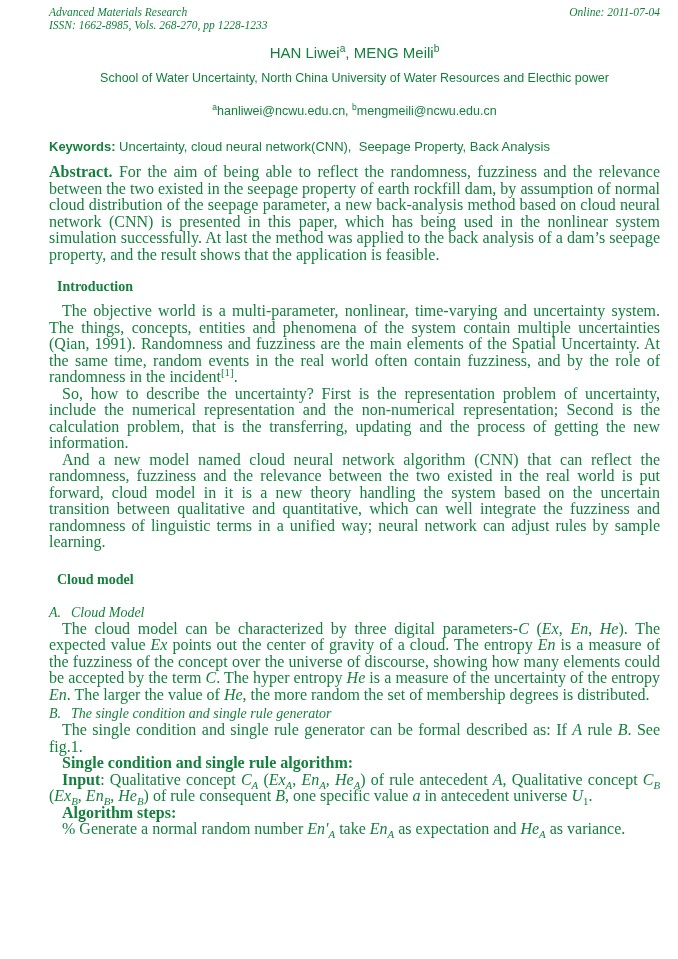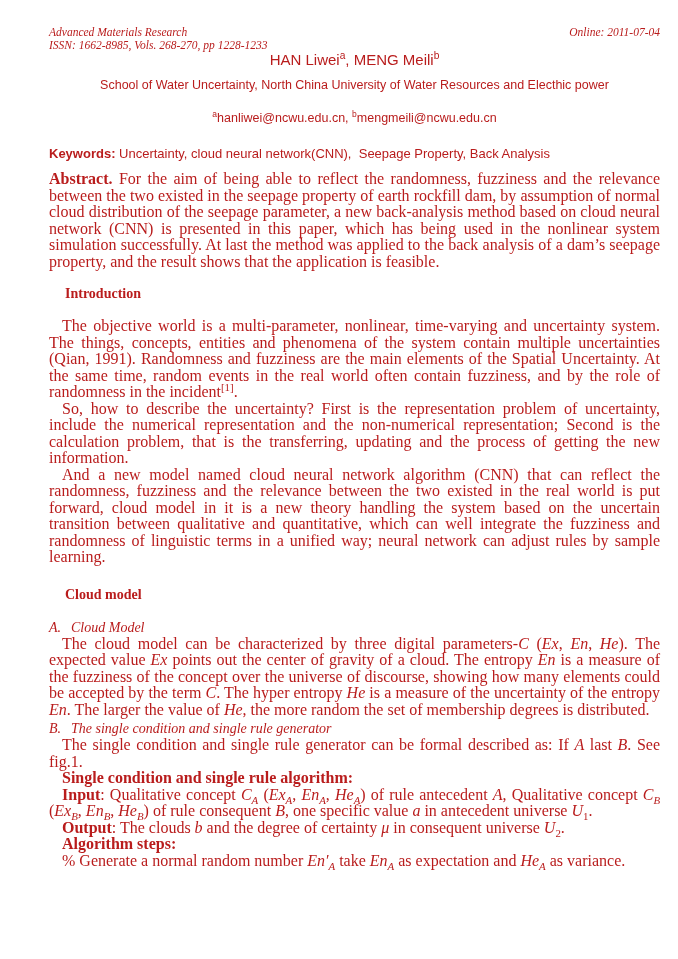--- a/index.html
+++ b/index.html
@@ -1,35 +1,35 @@
 <!DOCTYPE html>
 <html><head>
 <meta charset="utf-8">
 <style>
   html,body{margin:0;padding:0;background:#ffffff;}
   .page{
-    width:678px;height:959px;background:#ffffff;color:#b91c1c;
-    box-sizing:border-box;padding:26px 18px 0 49px;
+    width:678px;height:959px;background:#ffffff;color:#15803d;
+    box-sizing:border-box;padding:6px 18px 0 49px;
     font-family:"Liberation Serif", serif;
     overflow:hidden;
   }
   
   .meta{display:flex;justify-content:space-between;align-items:flex-start;
     font-style:italic;font-size:11.5px;line-height:12.5px;}
   .meta-left div{white-space:nowrap;}
   .meta-right{white-space:nowrap;}
   
   .title{
     font-family:"Liberation Sans", sans-serif;font-weight:bold;
     font-size:15.5px;line-height:19px;text-align:center;
     margin:11px 6px 0 0;
   }
   .authors{
     font-family:"Liberation Sans", sans-serif;font-size:15px;line-height:18px;
-    text-align:center;
+    text-align:center;margin-top:13px;
   }
   .affil,.city,.emails{
     font-family:"Liberation Sans", sans-serif;font-size:12.5px;line-height:15px;
     text-align:center;
   }
   .affil{margin-top:9px;}
   .city{margin-top:7px;}
   .emails{margin-top:18px;}
   
   .keywords{
@@ -37,21 +37,21 @@
     margin-top:20px;white-space:pre-wrap;
   }
   .keywords .kw-label{font-weight:bold;}
   
   .para{
     font-size:16px;line-height:16.5px;text-align:justify;margin:0;
   }
   .para.indent{text-indent:13px;}
   .abstract{margin-top:9px;}
   .h-section{
-    font-size:14px;line-height:17px;font-weight:bold;margin:16px;
+    font-size:14px;line-height:17px;font-weight:bold;margin:8px;
   }
   .h-intro{margin-top:15px;}
   .h-cloud{margin-top:20px;}
   .gap-after-heading{margin-top:3px;}
   .subhead{
     font-size:14px;line-height:17px;font-style:italic;margin:0;
   }
   .subhead .sub-label{display:inline-block;min-width:22px;}
   .sub-a{margin-top:16px;}
   .sub-b{margin-top:2px;}
@@ -86,20 +86,19 @@
   <p class="para indent gap-after-heading"><span>The objective world is a multi-parameter, nonlinear, time-varying and uncertainty system. The things, concepts, entities and phenomena of the system contain multiple uncertainties (Qian, 1991). Randomness and fuzziness are the main elements of the Spatial Uncertainty. At the same time, random events in the real world often contain fuzziness, and by the role of randomness in the incident</span><sup>[1]</sup><span>.</span></p>
   <p class="para indent">So, how to describe the uncertainty? First is the representation problem of uncertainty, include the numerical representation and the non-numerical representation; Second is the calculation problem, that is the transferring, updating and the process of getting the new information.</p>
   <p class="para indent">And a new model named cloud neural network algorithm (CNN) that can reflect the randomness, fuzziness and the relevance between the two existed in the real world is put forward, cloud model in it is a new theory handling the system based on the uncertain transition between qualitative and quantitative, which can well integrate the fuzziness and randomness of linguistic terms in a unified way; neural network can adjust rules by sample learning.</p>
 
   <h2 class="h-section h-cloud">Cloud model</h2>
 
   <div class="subhead sub-a"><span class="sub-label">A.</span><span>Cloud Model</span></div>
   <p class="para indent"><span>The cloud model can be characterized by three digital parameters-</span><span style="font-style: italic;">C</span><span> (</span><span style="font-style: italic;">Ex</span><span>, </span><span style="font-style: italic;">En</span><span>, </span><span style="font-style: italic;">He</span><span>). The expected value </span><span style="font-style: italic;">Ex</span><span> points out the center of gravity of a cloud. The entropy </span><span style="font-style: italic;">En</span><span> is a measure of the fuzziness of the concept over the universe of discourse, showing how many elements could be accepted by the term </span><span style="font-style: italic;">C</span><span>. The hyper entropy </span><span style="font-style: italic;">He</span><span> is a measure of the uncertainty of the entropy </span><span style="font-style: italic;">En</span><span>. The larger the value of </span><span style="font-style: italic;">He</span><span>, the more random the set of membership degrees is distributed.</span></p>
 
   <div class="subhead sub-b"><span class="sub-label">B.</span><span>The single condition and single rule generator</span></div>
-  <p class="para indent algo-line"><span>The single condition and single rule generator can be formal described as: If </span><span style="font-style: italic;">A</span><span> last </span><span style="font-style: italic;">B</span><span>. See fig.1.</span></p>
+  <p class="para indent algo-line"><span>The single condition and single rule generator can be formal described as: If </span><span style="font-style: italic;">A</span><span> rule </span><span style="font-style: italic;">B</span><span>. See fig.1.</span></p>
   <p class="para indent algo-line"><b>Single condition and single rule algorithm:</b></p>
   <p class="para indent algo-line"><span style="font-weight: bold;">Input</span><span>: Qualitative concept </span><span style="font-style: italic;">C</span><sub style="font-style: italic;">A</sub><span> (</span><span style="font-style: italic;">Ex</span><sub style="font-style: italic;">A</sub><span>, </span><span style="font-style: italic;">En</span><sub style="font-style: italic;">A</sub><span>, </span><span style="font-style: italic;">He</span><sub style="font-style: italic;">A</sub><span>) of rule antecedent </span><span style="font-style: italic;">A</span><span>, Qualitative concept </span><span style="font-style: italic;">C</span><sub style="font-style: italic;">B</sub><span> (</span><span style="font-style: italic;">Ex</span><sub style="font-style: italic;">B</sub><span>, </span><span style="font-style: italic;">En</span><sub style="font-style: italic;">B</sub><span>, </span><span style="font-style: italic;">He</span><sub style="font-style: italic;">B</sub><span>) of rule consequent </span><span style="font-style: italic;">B</span><span>, one specific value </span><span style="font-style: italic;">a</span><span> in antecedent universe </span><span style="font-style: italic;">U</span><sub>1</sub><span>.</span></p>
-  <p class="para indent algo-line"><span style="font-weight: bold;">Output</span><span>: The clouds </span><span style="font-style: italic;">b</span><span> and the degree of certainty </span><span style="font-style: italic;">μ</span><span> in consequent universe </span><span style="font-style: italic;">U</span><sub>2</sub><span>.</span></p>
   <p class="para indent algo-line"><b>Algorithm steps:</b></p>
   <p class="para indent algo-line"><span>% Generate a normal random number </span><span style="font-style: italic;">En</span><span style="font-style: italic;">′</span><sub style="font-style: italic;">A</sub><span> take </span><span style="font-style: italic;">En</span><sub style="font-style: italic;">A</sub><span> as expectation and </span><span style="font-style: italic;">He</span><sub style="font-style: italic;">A</sub><span> as variance.</span></p>
 
 </div>
 
 </body></html>

